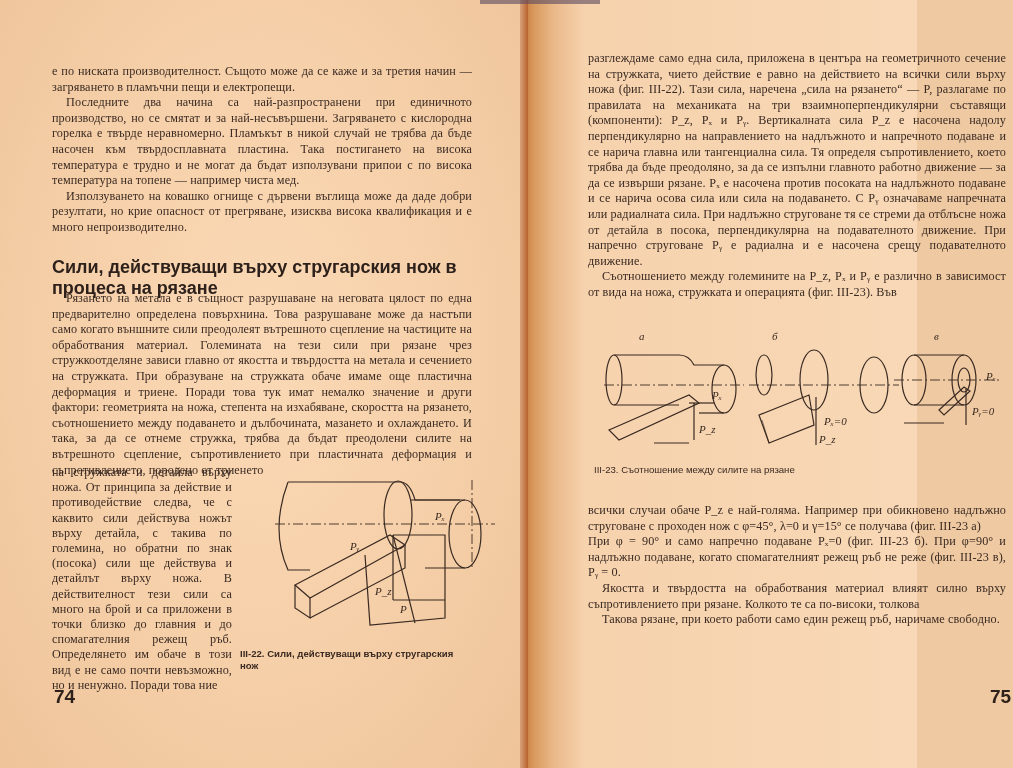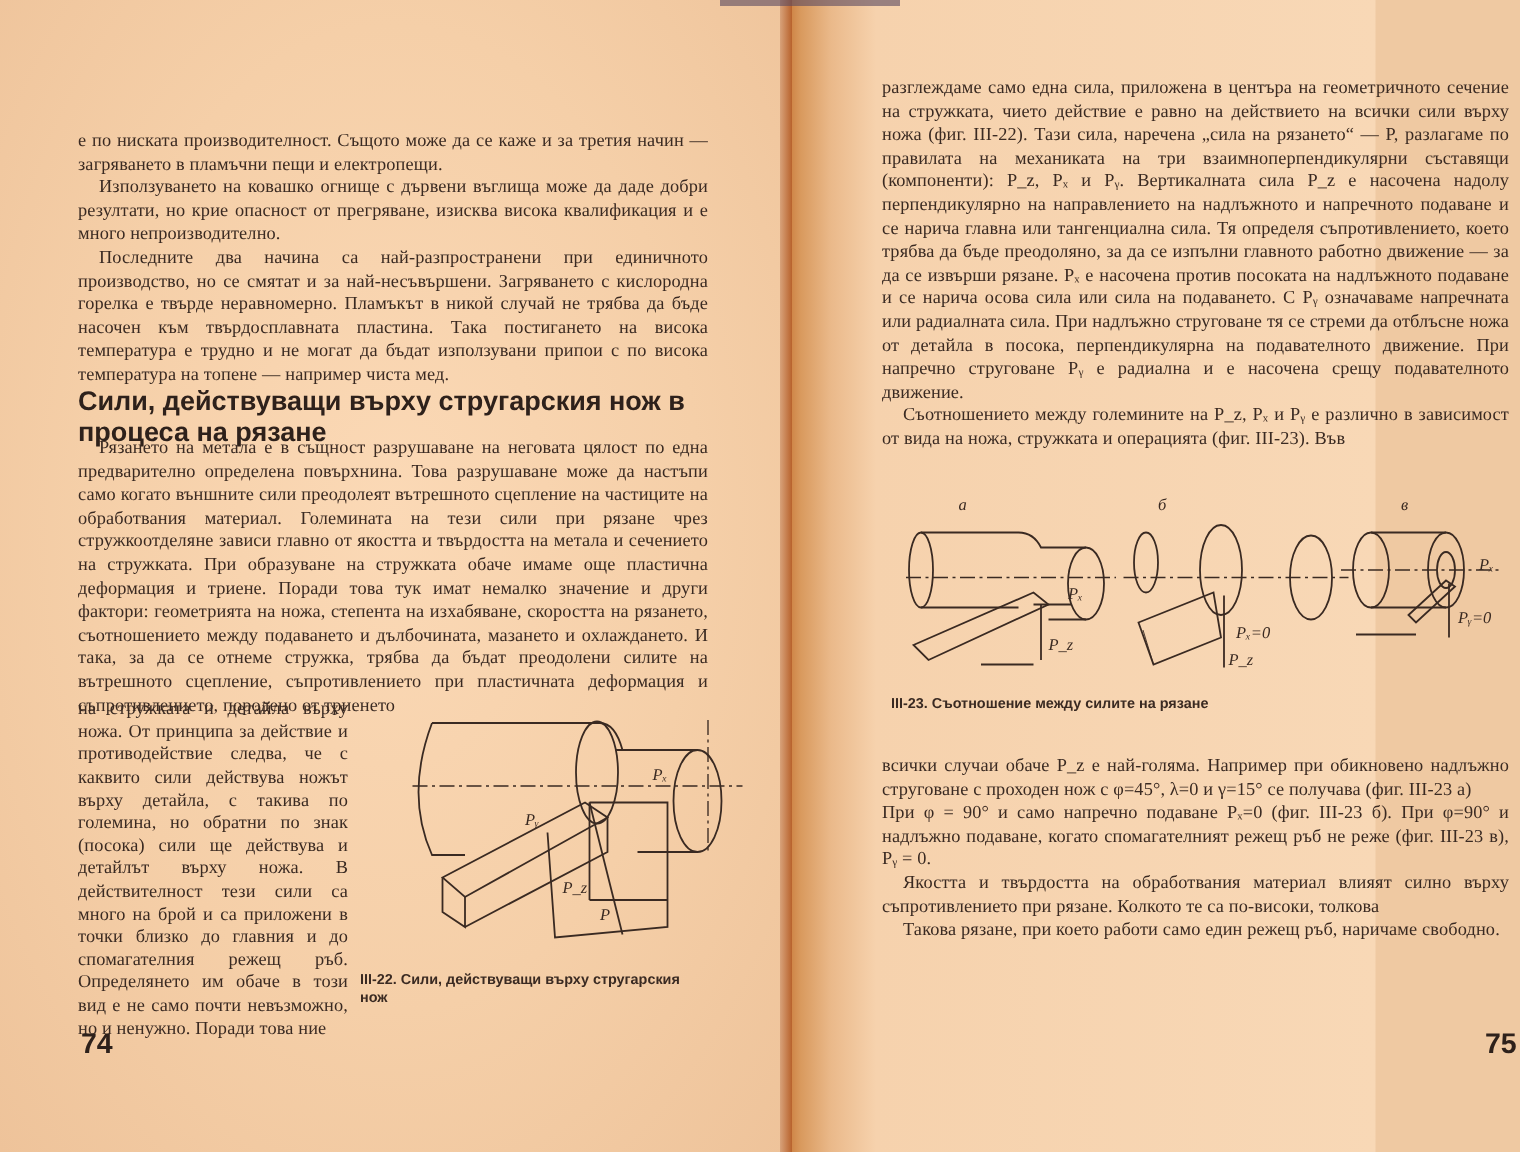--- a/index.html
+++ b/index.html
@@ -34,24 +34,24 @@
   .fig svg * { stroke: #3a2a22; fill: none; stroke-width: 1.2; }
   .fig svg text { fill: #3a2a22; stroke: none; font-family: "Liberation Serif", serif; font-style: italic; font-size: 11px; }
   .fig svg .hatch { stroke-width: 0.6; }
   .fig svg .dash { stroke-dasharray: 10 3 2 3; stroke-width: 0.9; }
 </style>
 </head>
 <body>
 
 <div class="spread">
   <div class="page left">
-    <div class="text" style="left:52px; top:86px; width:420px;">
+    <div class="text" style="left:52px; top:64px; width:420px;">
       <p class="noind">е по ниската производителност. Същото може да се каже и за третия начин — загряването в пламъчни пещи и електропещи.</p>
+      <p>Последните два начина са най-разпространени при единичното производство, но се смятат и за най-несъвършени. Загряването с кислородна горелка е твърде неравномерно. Пламъкът в никой случай не трябва да бъде насочен към твърдосплавната пластина. Така постигането на висока температура е трудно и не могат да бъдат използувани припои с по висока температура на топене — например чиста мед.</p>
       <p>Използуването на ковашко огнище с дървени въглища може да даде добри резултати, но крие опасност от прегряване, изисква висока квалификация и е много непроизводително.</p>
-      <p>Последните два начина са най-разпространени при единичното производство, но се смятат и за най-несъвършени. Загряването с кислородна горелка е твърде неравномерно. Пламъкът в никой случай не трябва да бъде насочен към твърдосплавната пластина. Така постигането на висока температура е трудно и не могат да бъдат използувани припои с по висока температура на топене — например чиста мед.</p>
     </div>
 
     <div class="heading" style="left:52px; top:257px; width:430px;">Сили, действуващи върху стругарския нож в процеса на рязане</div>
 
     <div class="text" style="left:52px; top:291px; width:420px;">
       <p>Рязането на метала е в същност разрушаване на неговата цялост по една предварително определена повърхнина. Това разрушаване може да настъпи само когато външните сили преодолеят вътрешното сцепление на частиците на обработвания материал. Големината на тези сили при рязане чрез стружкоотделяне зависи главно от якостта и твърдостта на метала и сечението на стружката. При образуване на стружката обаче имаме още пластична деформация и триене. Поради това тук имат немалко значение и други фактори: геометрията на ножа, степента на изхабяване, скоростта на рязането, съотношението между подаването и дълбочината, мазането и охлаждането. И така, за да се отнеме стружка, трябва да бъдат преодолени силите на вътрешното сцепление, съпротивлението при пластичната деформация и съпротивлението, породено от триенето</p>
     </div>
 
     <div class="text" style="left:52px; top:465px; width:180px; line-height:15.2px;">
       <p class="noind">на стружката и детайла върху ножа. От принципа за действие и противодействие следва, че с каквито сили действува ножът върху детайла, с такива по големина, но обратни по знак (посока) сили ще действува и детайлът върху ножа. В действителност тези сили са много на брой и са приложени в точки близко до главния и до спомагателния режещ ръб. Определянето им обаче в този вид е не само почти невъзможно, но и ненужно. Поради това ние</p>
@@ -128,21 +128,21 @@
         <line x1="310" y1="80" x2="360" y2="80"></line>
         <ellipse cx="360" cy="55" rx="12" ry="25"></ellipse>
         <ellipse cx="360" cy="55" rx="6" ry="12"></ellipse>
         <line class="dash" x1="290" y1="55" x2="395" y2="55"></line>
         <path d="M335 85 L360 62 L366 66 L340 90 Z"></path>
         <line x1="362" y1="64" x2="362" y2="100"></line>
         <text x="382" y="55">Pₓ</text>
         <text x="368" y="90">Pᵧ=0</text>
         <path d="M300 98 L340 98"></path>
       </svg>
-      <div class="caption" style="left:70px; top:464px; width:300px; font-weight:bold;">III-23. Съотношение между силите на рязане</div>
+      <div class="caption" style="left:70px; top:464px; width:300px; font-weight:normal;">III-23. Съотношение между силите на рязане</div>
     </div>
 
     <div class="text" style="left:64px; top:503px; width:418px;">
       <p class="noind">всички случаи обаче P_z е най-голяма. Например при обикновено надлъжно струговане с проходен нож с φ=45°, λ=0 и γ=15° се получава (фиг. III-23 а)</p>
       <p class="noind">При φ = 90° и само напречно подаване Pₓ=0 (фиг. III-23 б). При φ=90° и надлъжно подаване, когато спомагателният режещ ръб не реже (фиг. III-23 в), Pᵧ = 0.</p>
       <p>Якостта и твърдостта на обработвания материал влияят силно върху съпротивлението при рязане. Колкото те са по-високи, толкова</p>
       <p>Такова рязане, при което работи само един режещ ръб, наричаме свободно.</p>
     </div>
 
     <div class="pagenum" style="left:466px; top:686px;">75</div>

